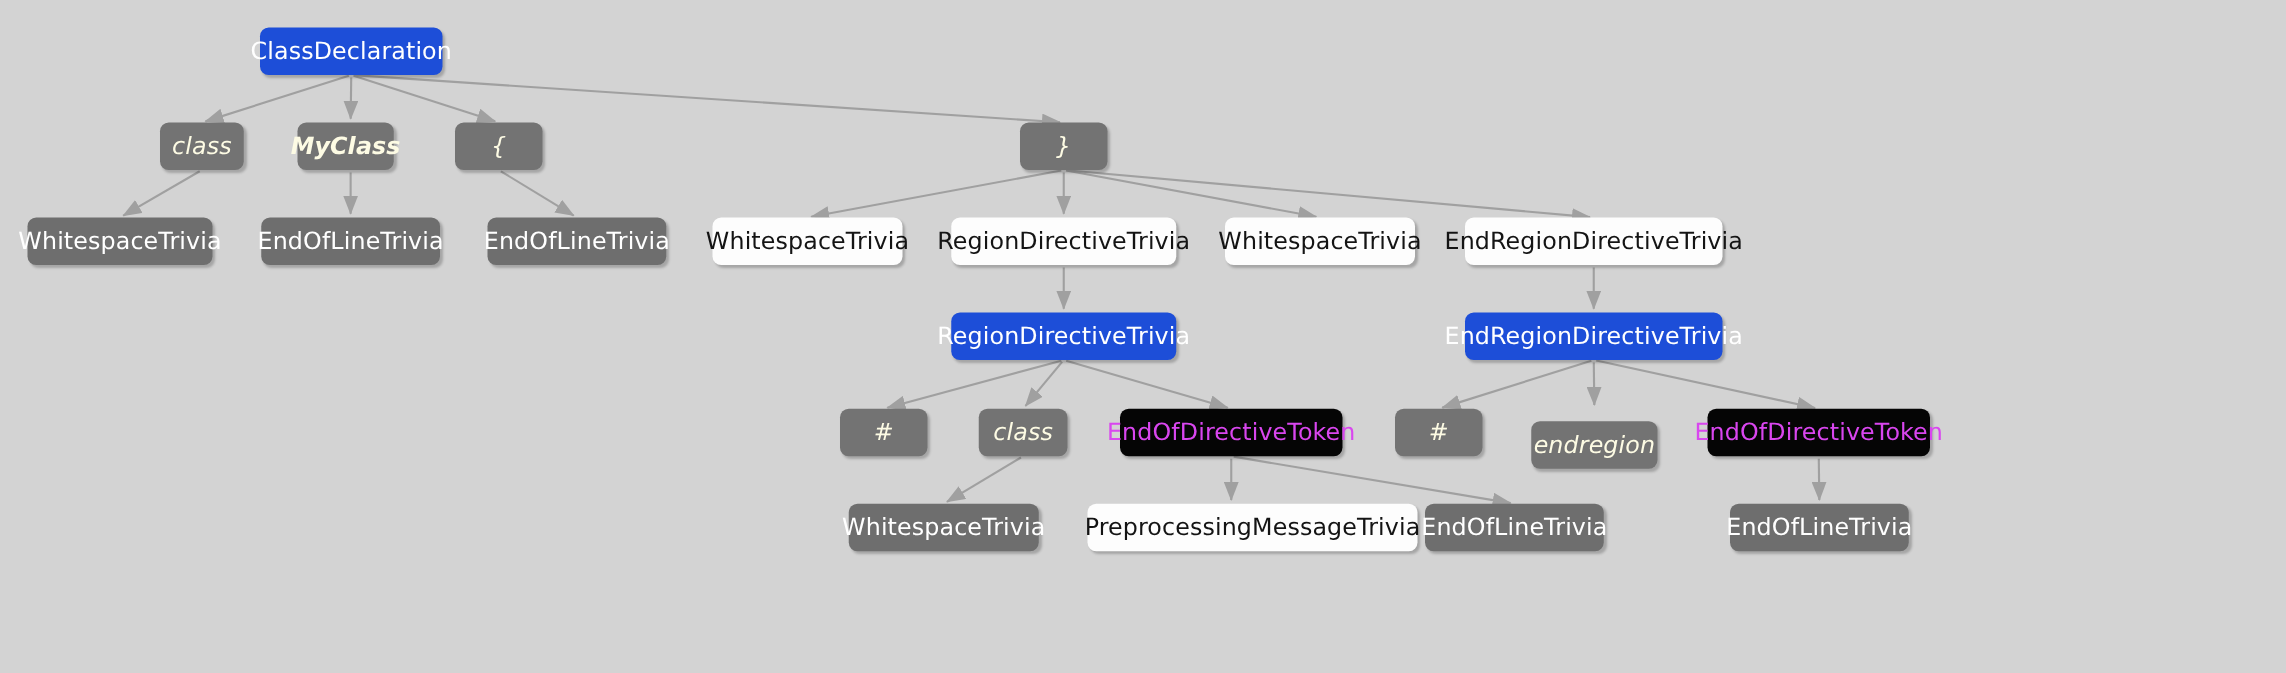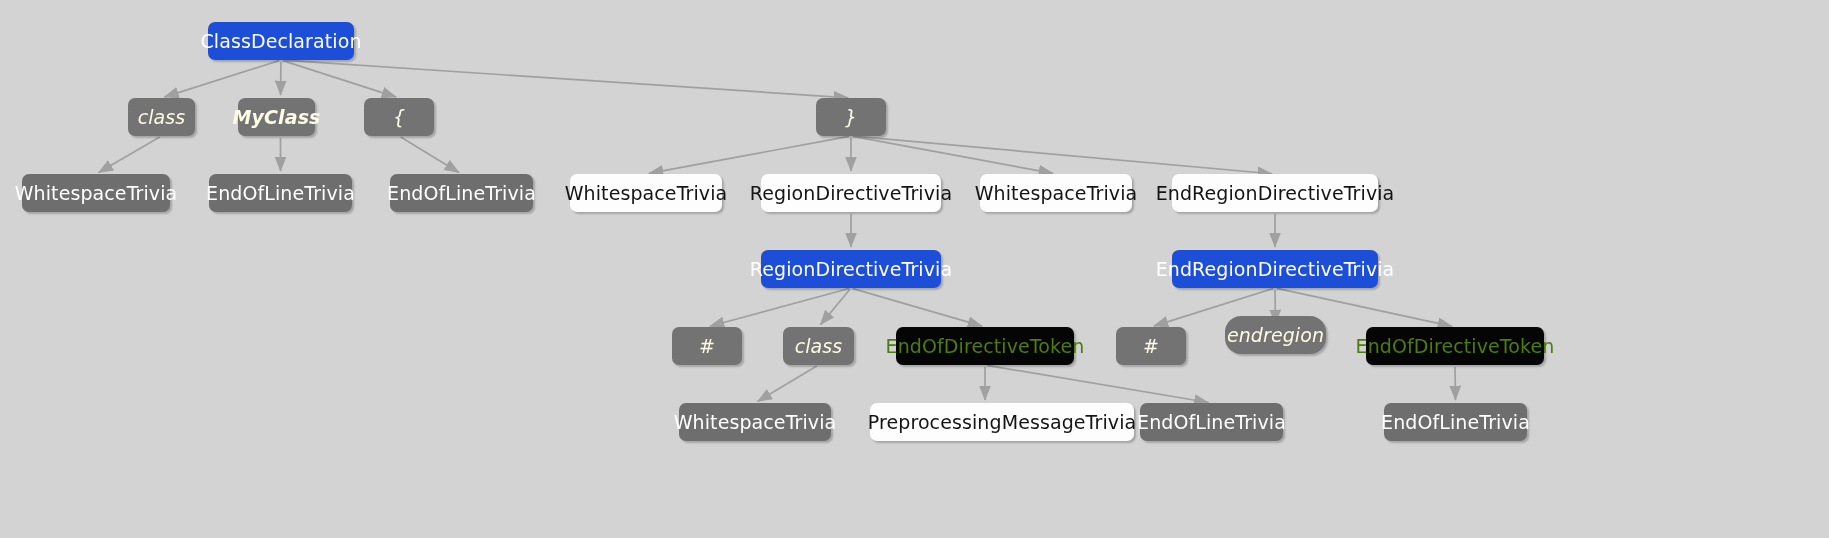--- a/index.html
+++ b/index.html
@@ -36,21 +36,21 @@
     line-height: 1;
     padding: 0 14px;
     height: 38px;
     box-shadow: 2px 2px 2px rgba(0,0,0,0.22);
     letter-spacing: 0.1px;
   }
   .n-blue  { background: #1d4ed8; color: #ffffff; }
   .n-green { background: #737373; color: #fdfbe4; font-style: italic; }
   .n-gray  { background: #6e6e6e; color: #ffffff; }
   .n-white { background: #fdfdfd; color: #141414; }
-  .n-black { background: #050505; color: #4d7c0f; }
+  .n-black { background: #050505; color: #d946ef; }
 </style>
 </head>
 <body>
 
 <div id="canvas">
   <svg id="edges">
     <defs>
       <marker id="arrowhead" markerWidth="9" markerHeight="7" refX="8.5" refY="3.5" orient="auto" markerUnits="strokeWidth">
         <polygon points="0 0, 9 3.5, 0 7" fill="#a0a0a0"></polygon>
       </marker>
@@ -93,20 +93,20 @@
       <div class="node n-white" style="left: 570px; top: 174px; width: 152px;">WhitespaceTrivia</div>
       <div class="node n-white" style="left: 761px; top: 174px; width: 180px;">RegionDirectiveTrivia</div>
       <div class="node n-white" style="left: 980px; top: 174px; width: 152px;">WhitespaceTrivia</div>
       <div class="node n-white" style="left: 1172px; top: 174px; width: 206px;">EndRegionDirectiveTrivia</div>
       <div class="node n-blue" style="left: 761px; top: 250px; width: 180px;">RegionDirectiveTrivia</div>
       <div class="node n-blue" style="left: 1172px; top: 250px; width: 206px;">EndRegionDirectiveTrivia</div>
       <div class="node n-green" style="left: 672px; top: 327px; width: 70px;">#</div>
       <div class="node n-green" style="left: 783px; top: 327px; width: 71px;">class</div>
       <div class="node n-black" style="left: 896px; top: 327px; width: 178px;">EndOfDirectiveToken</div>
       <div class="node n-green" style="left: 1116px; top: 327px; width: 70px;">#</div>
-      <div class="node n-green" style="left: 1225px; top: 316px; width: 101px; border-radius: 16px;">endregion</div>
+      <div class="node n-green" style="left: 1225px; top: 337px; width: 101px;">endregion</div>
       <div class="node n-black" style="left: 1366px; top: 327px; width: 178px;">EndOfDirectiveToken</div>
       <div class="node n-gray" style="left: 679px; top: 403px; width: 152px;">WhitespaceTrivia</div>
       <div class="node n-white" style="left: 870px; top: 403px; width: 264px;">PreprocessingMessageTrivia</div>
       <div class="node n-gray" style="left: 1140px; top: 403px; width: 143px;">EndOfLineTrivia</div>
       <div class="node n-gray" style="left: 1384px; top: 403px; width: 143px;">EndOfLineTrivia</div>
     </div>
 </div>
 
 </body></html>

